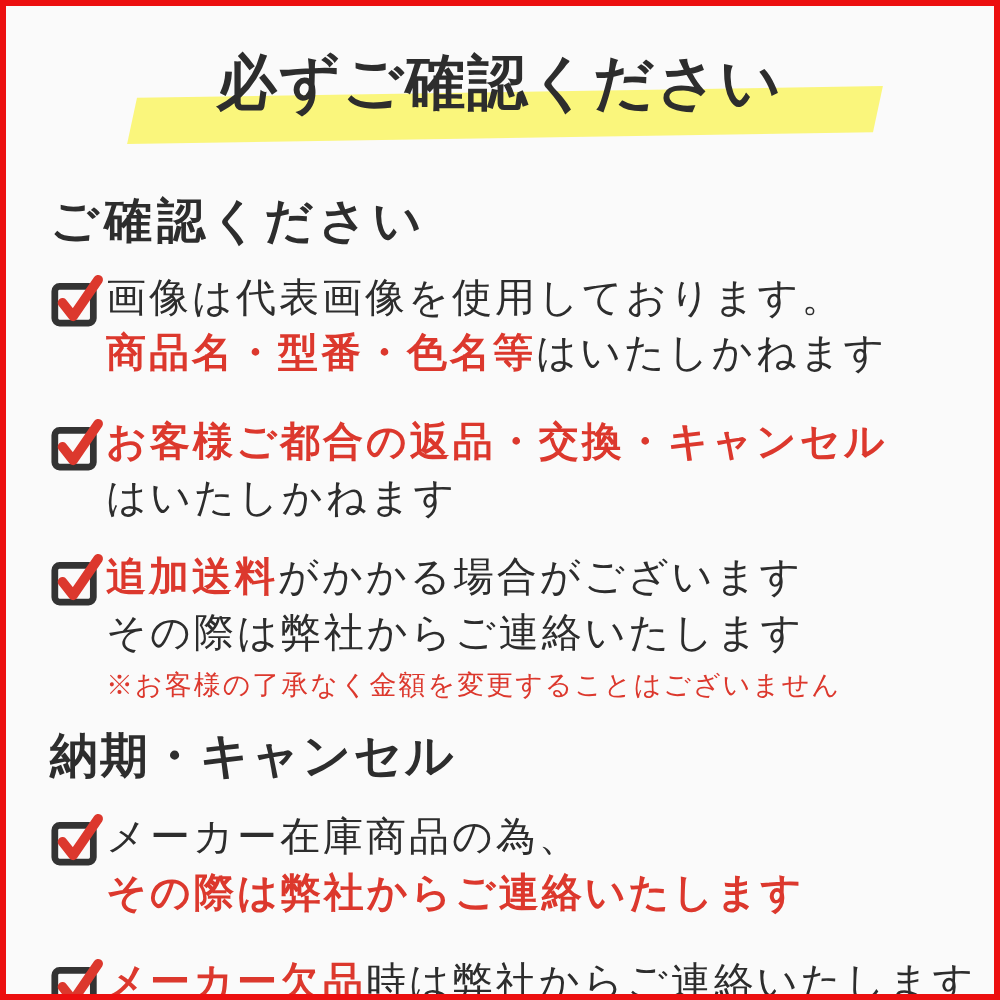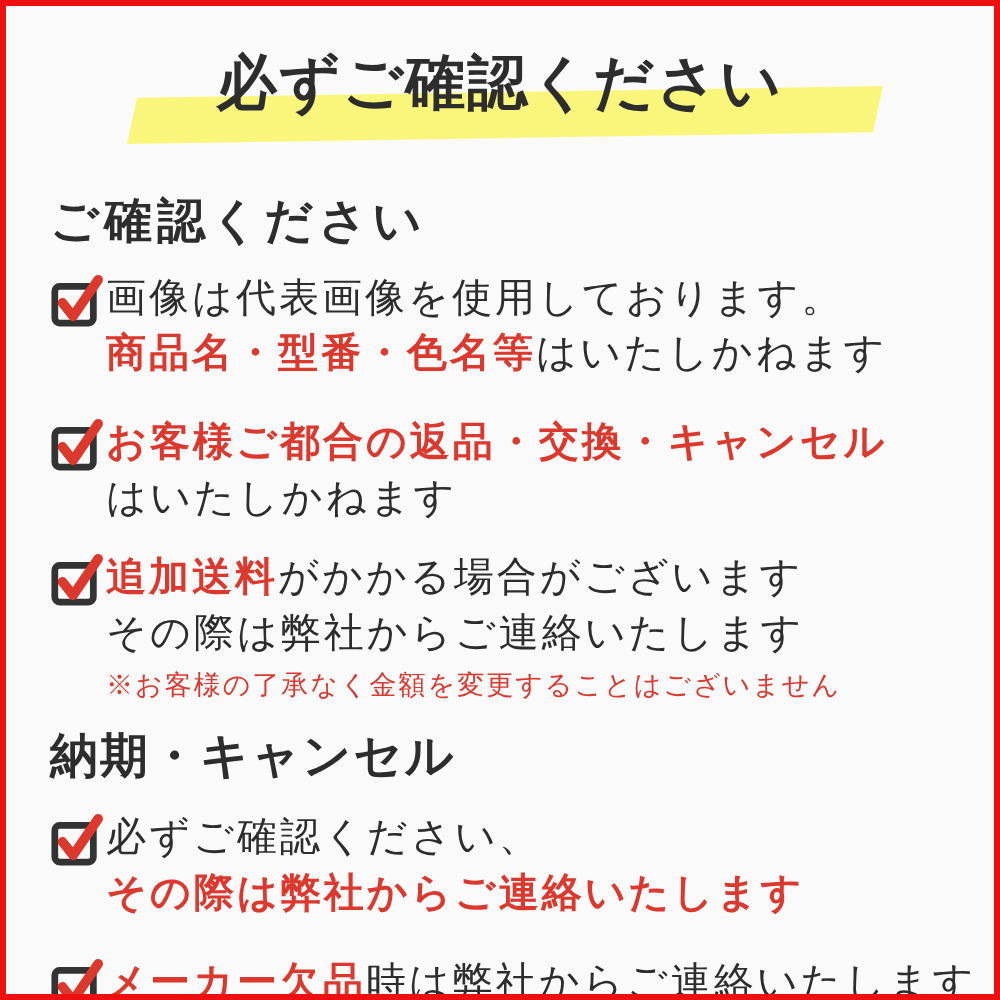--- a/index.html
+++ b/index.html
@@ -128,21 +128,21 @@
 
     <div class="item i4">
       <span class="cb">
         <svg viewBox="0 0 54 58" width="52" height="56" aria-hidden="true">
           <rect x="5" y="16" width="40" height="38" rx="5" fill="none" stroke="var(--box)" stroke-width="7"></rect>
           <path d="M13 33 L24 47 L50 9" fill="none" stroke="var(--red)" stroke-width="10" stroke-linecap="round" stroke-linejoin="round"></path>
         </svg>
       </span>
       <div class="item-text">
         <div class="line">
-          <span>必ずご確認ください、</span>
+          <span>メーカー在庫商品の為、</span>
         </div>
         <div class="line">
           <span class="red">その際は弊社からご連絡いたします</span>
         </div>
       </div>
     </div>
 
     <div class="item i5">
       <span class="cb">
         <svg viewBox="0 0 54 58" width="52" height="56" aria-hidden="true">

